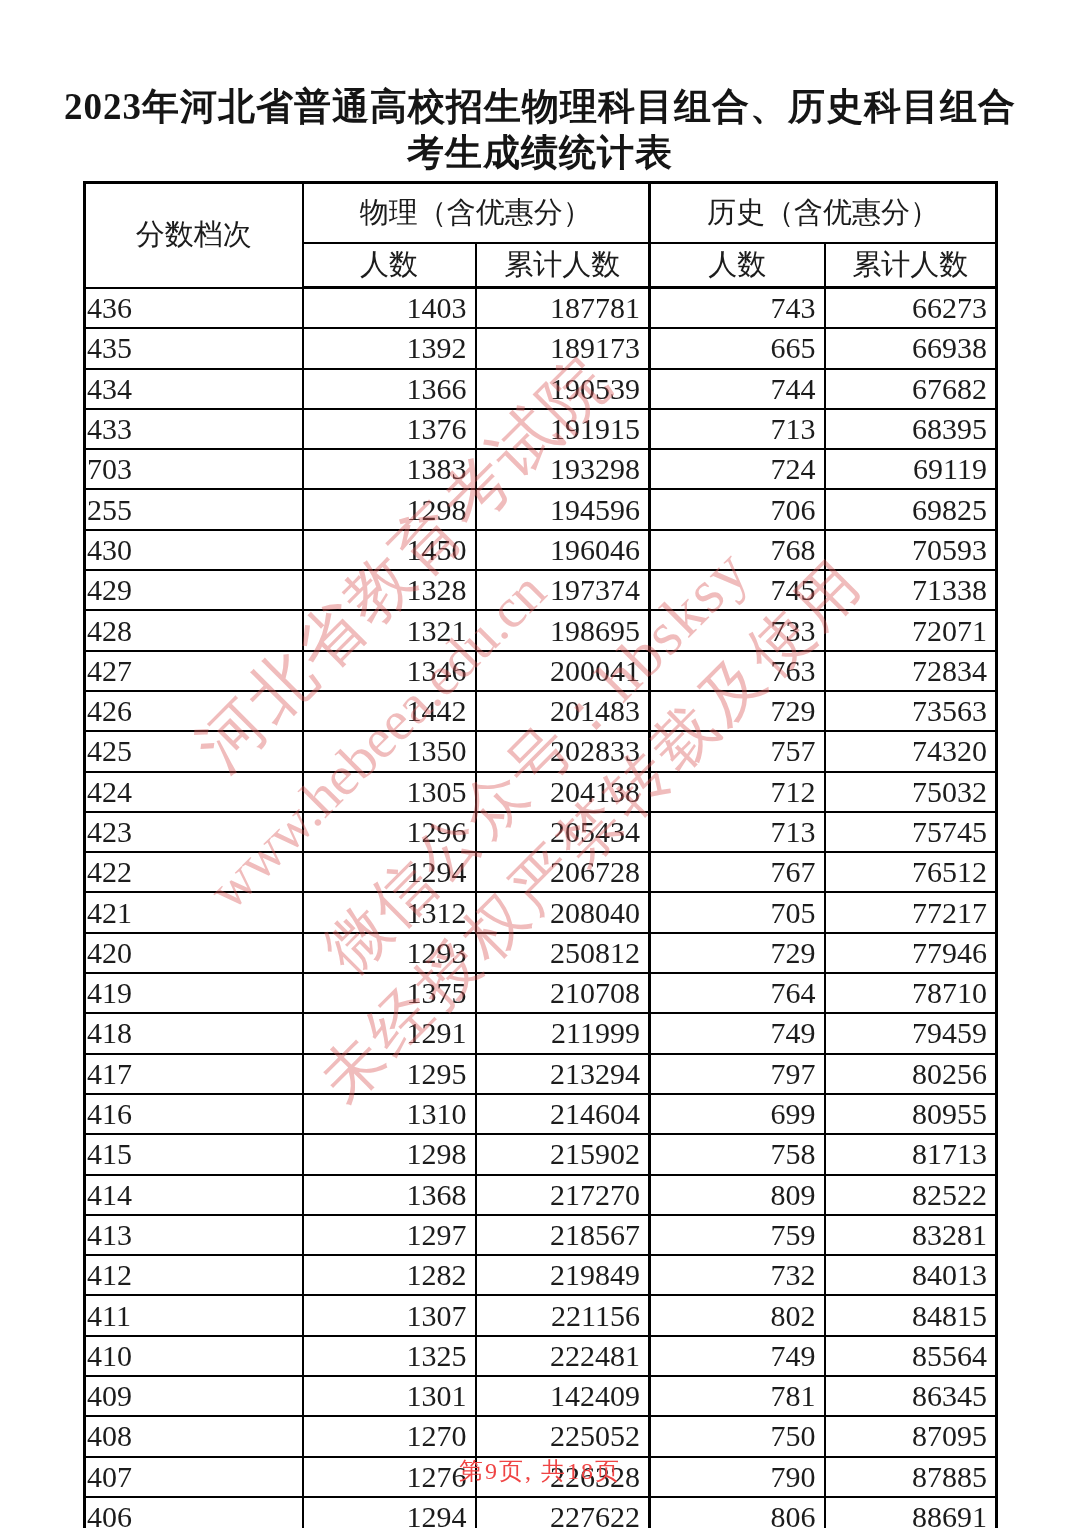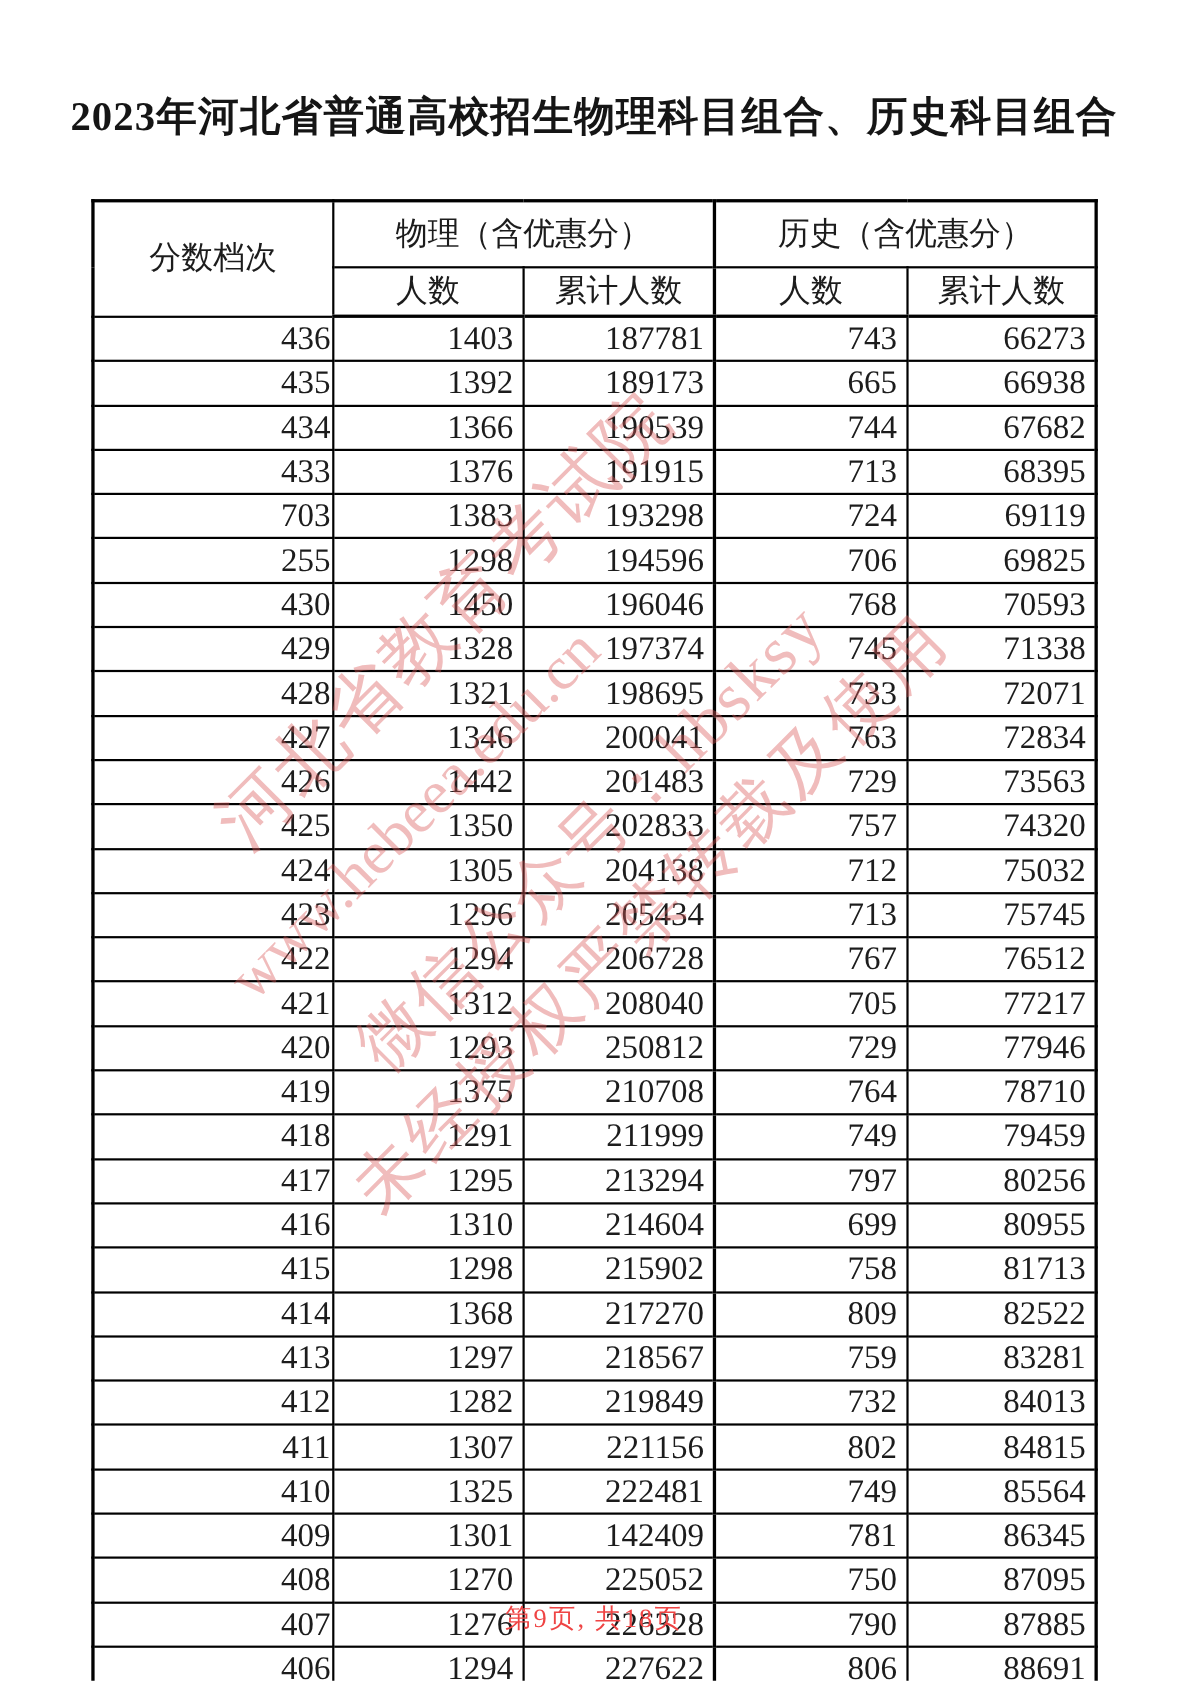--- a/index.html
+++ b/index.html
@@ -25,21 +25,21 @@
   table.score-table th, table.score-table td {
     border:2px solid #000;
     vertical-align:middle;
     overflow:hidden;
   }
   table.score-table { border:3px solid #000; }
   table.score-table thead tr.group-row th { height:56px; font-size:29px; font-weight:normal; text-align:center; }
   table.score-table thead tr.sub-row th { height:38px; font-size:29px; font-weight:normal; text-align:center;margin-left:36px; }
   table.score-table th.score-head { font-size:30px; }
   table.score-table td { height:36.3px; font-size:30px; }
-  table.score-table td.score { text-align:right; }
+  table.score-table td.score { text-align:left; }
   table.score-table td.num { text-align:right; padding-right:8px; }
   
   table.score-table thead tr.group-row th:nth-child(3),
   table.score-table thead tr.sub-row th:nth-child(3),
   table.score-table tbody td:nth-child(4) { border-left-width:3px; }
   
   table.score-table thead tr.sub-row th { border-bottom-width:3px; }
 
   
   .watermark-layer { position:absolute; inset:0; pointer-events:none; z-index:5; }
@@ -73,20 +73,21 @@
     margin-top:28px;
   }
 </style>
 </head>
 <body>
 
 <div class="page">
 
   <div class="title-block">
     <div class="title-line">2023年河北省普通高校招生物理科目组合、历史科目组合</div>
+    <div class="title-line">考生成绩统计表</div>
   </div>
 
   <table class="score-table">
     <colgroup>
       <col style="width:218px">
       <col style="width:173px">
       <col style="width:174px">
       <col style="width:175px">
       <col style="width:172px">
     </colgroup>

